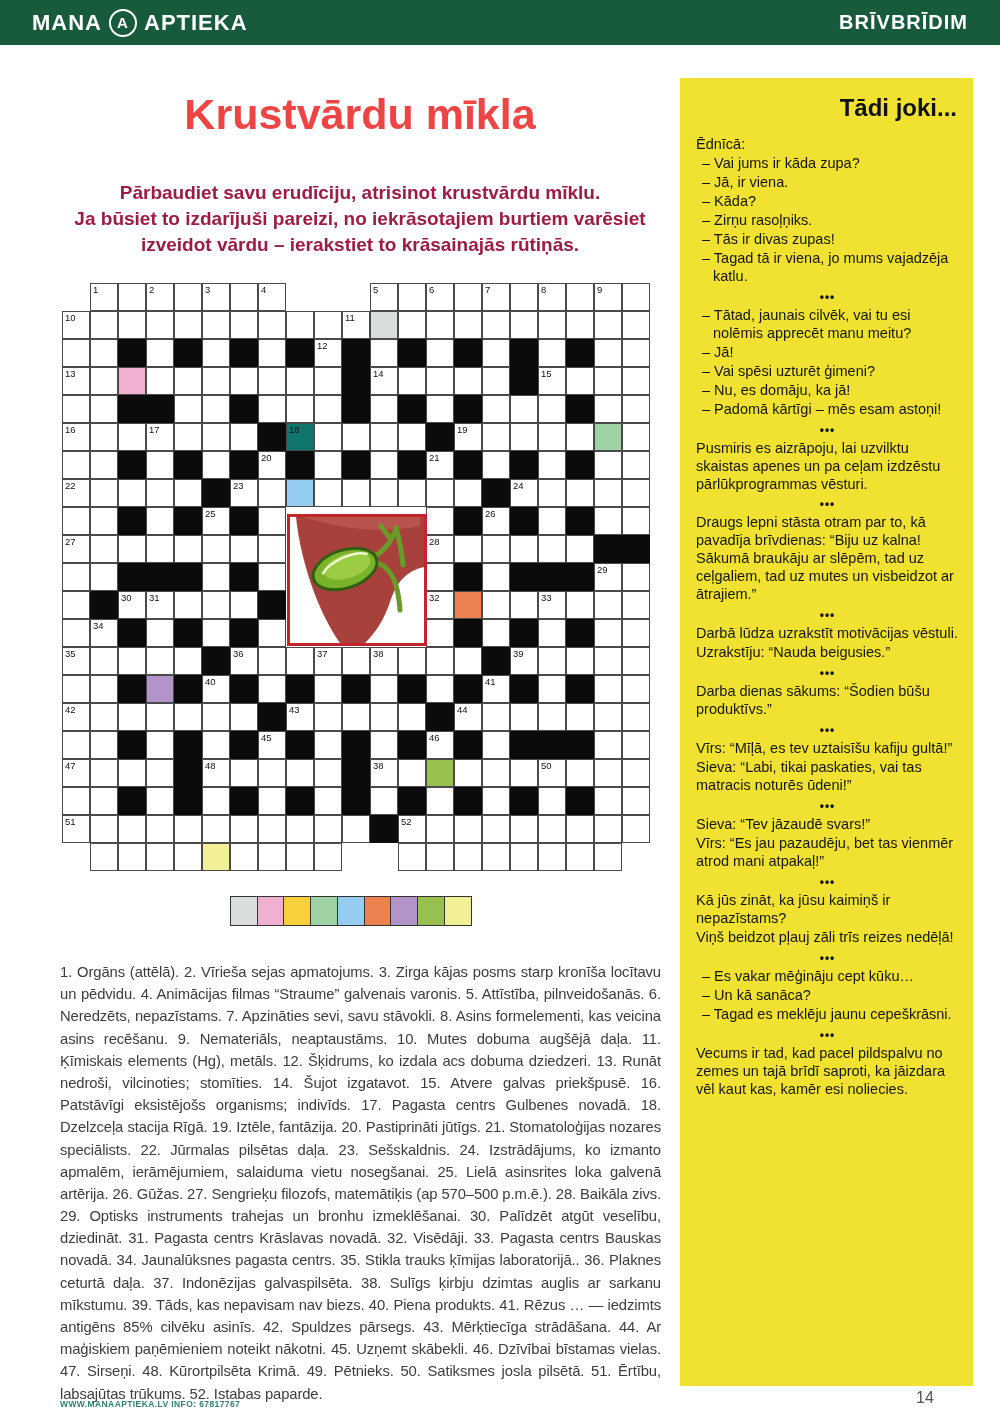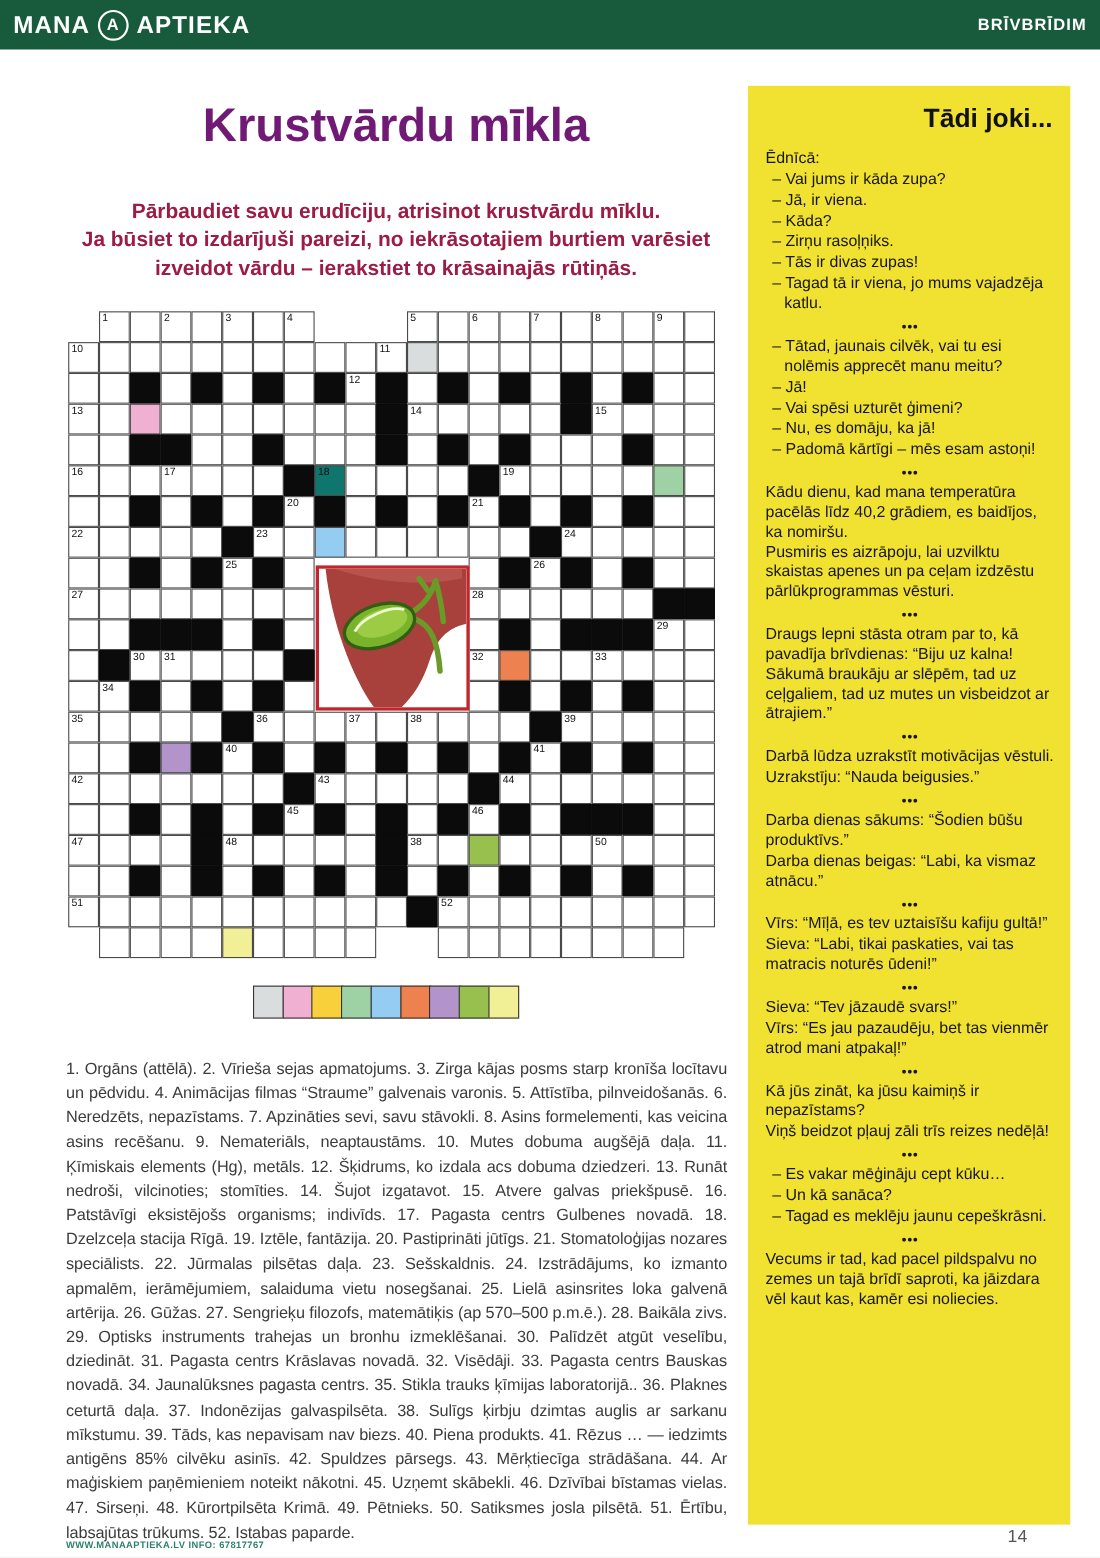--- a/index.html
+++ b/index.html
@@ -1,27 +1,27 @@
 <!DOCTYPE html>
 <html><head>
 <meta charset="utf-8">
 <style>
   html,body{margin:0;padding:0;background:#e8e8e8;}
   .page{position:relative;width:1000px;height:1416px;background:#ffffff;overflow:hidden;
         font-family:"Liberation Sans",sans-serif;margin:0 auto;}
   
   .hdr{position:absolute;left:0;top:0;width:1000px;height:45px;background:#175a3c;
-       display:flex;align-items:center;justify-content:space-between;padding:0 12px;box-sizing:border-box;}
+       display:flex;align-items:center;justify-content:space-between;padding:0 32px;box-sizing:border-box;}
   .brand{display:flex;align-items:center;gap:7px;color:#fff;font-weight:bold;font-size:22px;letter-spacing:1px;}
   .logo-circle{width:24px;height:24px;border:2.5px solid #fff;border-radius:50%;display:flex;
        align-items:center;justify-content:center;font-size:15px;font-weight:bold;color:#fff;}
-  .section{color:#fff;font-weight:bold;font-size:15px;letter-spacing:1px;text-align:center;}
+  .section{color:#fff;font-weight:bold;font-size:20px;letter-spacing:1px;text-align:center;}
   
   .title{position:absolute;left:60px;top:90px;width:600px;text-align:center;
-         font-size:43px;font-weight:bold;color:#701a75;}
+         font-size:43px;font-weight:bold;color:#ef4444;}
   .intro{position:absolute;left:40px;top:180px;width:640px;text-align:center;
          font-size:19px;line-height:1.38;font-weight:bold;color:#9c1c45;}
   
   .grid{position:absolute;left:62px;top:283px;display:grid;
         grid-template-columns:repeat(21,28px);grid-auto-rows:28px;}
   .cell{position:relative;border:1px solid #4a4a4a;box-sizing:border-box;background:#fff;}
   .cell.black{background:#0b0b0b;border-color:#0b0b0b;}
   .cell.void{visibility:hidden;}
   .num{position:absolute;top:0px;left:2px;font-size:9.5px;line-height:11px;color:#111;}
   
@@ -653,30 +653,28 @@
         <div class="jline dash">– Zirņu rasoļņiks.</div>
         <div class="jline dash">– Tās ir divas zupas!</div>
         <div class="jline dash">– Tagad tā ir viena, jo mums vajadzēja katlu.</div>
         <div class="sep">•••</div>
         <div class="jline dash">– Tātad, jaunais cilvēk, vai tu esi nolēmis apprecēt manu meitu?</div>
         <div class="jline dash">– Jā!</div>
         <div class="jline dash">– Vai spēsi uzturēt ģimeni?</div>
         <div class="jline dash">– Nu, es domāju, ka jā!</div>
         <div class="jline dash">– Padomā kārtīgi – mēs esam astoņi!</div>
         <div class="sep">•••</div>
-        <div class="jline">Kādu dienu, kad mana temperatūra pacēlās līdz 40,2 grādiem, es baidījos, ka nomiršu.</div>
         <div class="jline">Pusmiris es aizrāpoju, lai uzvilktu skaistas apenes un pa ceļam izdzēstu pārlūkprogrammas vēsturi.</div>
         <div class="sep">•••</div>
         <div class="jline">Draugs lepni stāsta otram par to, kā pavadīja brīvdienas: “Biju uz kalna! Sākumā braukāju ar slēpēm, tad uz ceļgaliem, tad uz mutes un visbeidzot ar ātrajiem.”</div>
         <div class="sep">•••</div>
         <div class="jline">Darbā lūdza uzrakstīt motivācijas vēstuli.</div>
         <div class="jline">Uzrakstīju: “Nauda beigusies.”</div>
         <div class="sep">•••</div>
         <div class="jline">Darba dienas sākums: “Šodien būšu produktīvs.”</div>
-        <div class="jline">Darba dienas beigas: “Labi, ka vismaz atnācu.”</div>
         <div class="sep">•••</div>
         <div class="jline">Vīrs: “Mīļā, es tev uztaisīšu kafiju gultā!”</div>
         <div class="jline">Sieva: “Labi, tikai paskaties, vai tas matracis noturēs ūdeni!”</div>
         <div class="sep">•••</div>
         <div class="jline">Sieva: “Tev jāzaudē svars!”</div>
         <div class="jline">Vīrs: “Es jau pazaudēju, bet tas vienmēr atrod mani atpakaļ!”</div>
         <div class="sep">•••</div>
         <div class="jline">Kā jūs zināt, ka jūsu kaimiņš ir nepazīstams?</div>
         <div class="jline">Viņš beidzot pļauj zāli trīs reizes nedēļā!</div>
         <div class="sep">•••</div>

